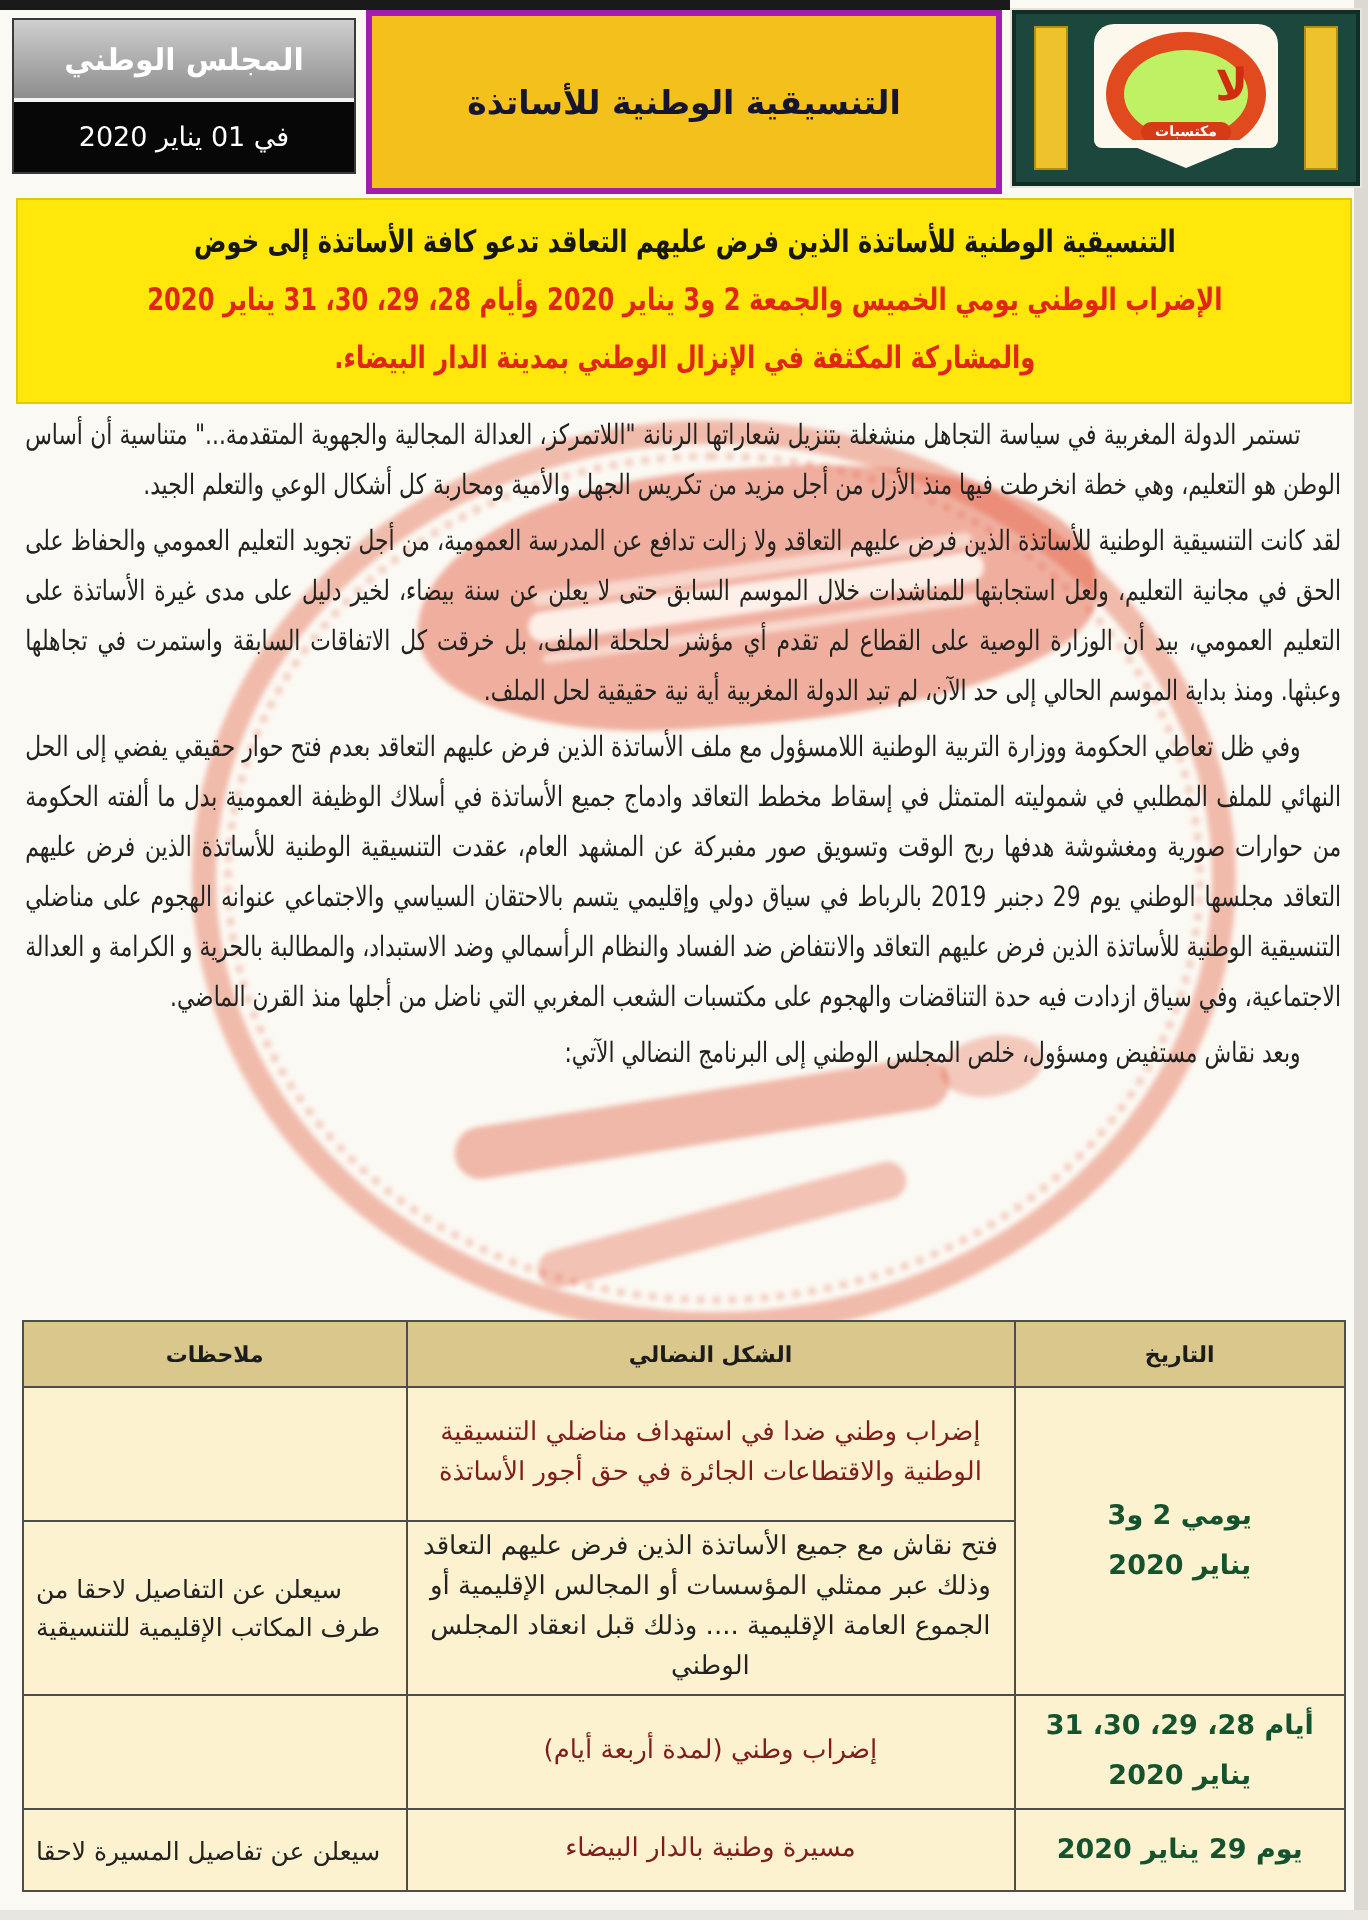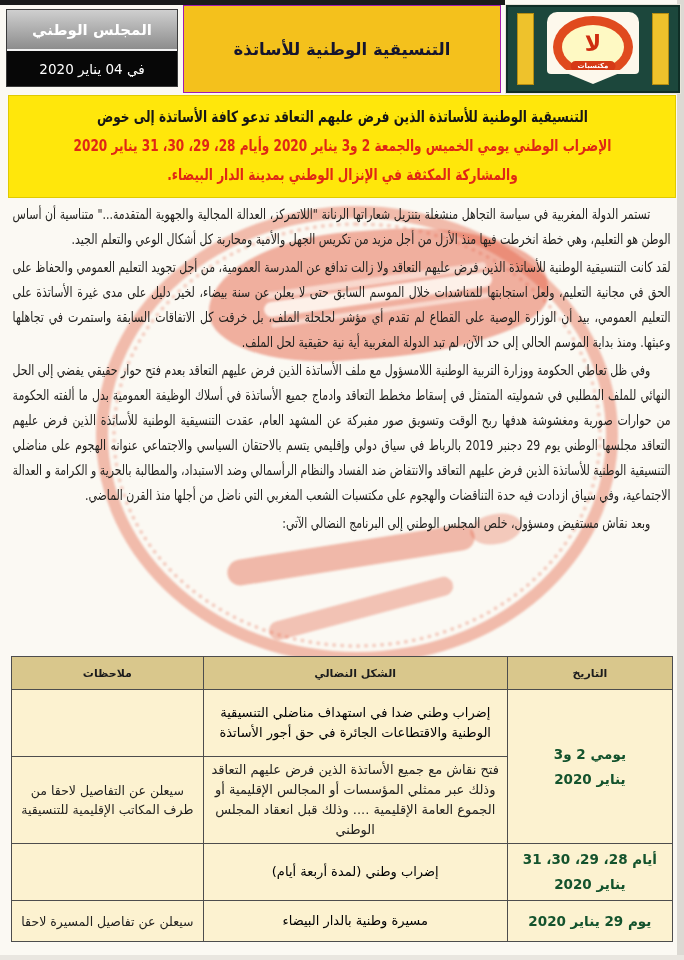--- a/index.html
+++ b/index.html
@@ -12,35 +12,35 @@
   .top-bar{position:absolute;top:0;left:0;width:505px;height:5px;background:#1a1a1a;z-index:3;}
   .right-edge{position:absolute;top:0;right:0;width:7px;height:100%;background:#dcd9d3;z-index:0;}
   .bottom-edge{position:absolute;bottom:0;left:0;width:100%;height:5px;background:#e9e6e0;z-index:0;}
 
   
   .header{position:relative;z-index:2;display:flex;align-items:flex-start;gap:5px;padding:5px 4px 0 6px;}
   .council-box{order:3;width:170px;margin-top:4px;border:1px solid #3a3a3a;background:#000;}
   .council-top{height:39px;display:flex;align-items:center;justify-content:center;
     background:linear-gradient(#cfcfcf,#8d8d8d);color:#fff;font-weight:bold;font-size:15px;border-bottom:2px solid #f2f2f2;}
   .council-bottom{height:35px;display:flex;align-items:center;justify-content:center;background:#070707;color:#fff;font-size:13.5px;}
-  .org-title-box{order:2;flex:1;height:86px;background:#f4c11c;border:1px solid #a21caf;
+  .org-title-box{order:2;flex:1;height:86px;background:#f4c11c;border:3px solid #a21caf;
     display:flex;flex-direction:column;align-items:center;justify-content:center;
     color:#15152f;font-weight:bold;font-size:16.5px;line-height:33px;}
   .logo-block{order:1;position:relative;width:170px;height:84px;background:#1c473c;border:2px solid #0f2e26;outline:1px solid #e8e4da;}
   .logo-bar{position:absolute;top:6px;bottom:6px;width:15px;background:#eec22c;border:1px solid #b58d12;}
   .logo-bar.left{left:9px;}
   .logo-bar.right{right:9px;}
   .logo-shield{position:absolute;left:50%;top:5px;transform:translateX(-50%);
     width:92px;height:62px;background:#fdf8ec;border-radius:10px 10px 4px 4px;}
   .logo-shield::after{content:"";position:absolute;left:50%;top:58px;transform:translateX(-50%);
     width:0;height:0;border-left:34px solid transparent;border-right:34px solid transparent;border-top:14px solid #fdf8ec;}
   .logo-oval{position:absolute;left:50%;top:4px;transform:translateX(-50%);
     width:80px;height:62px;background:#e04a1e;border-radius:50%;display:flex;align-items:center;justify-content:center;}
-  .logo-oval-inner{position:relative;width:62px;height:44px;background:#fef9c3;border-radius:50%;
-    display:flex;align-items:center;justify-content:center;}
+  .logo-oval-inner{position:relative;width:62px;height:44px;background:#bef264;border-radius:50%;
+    display:flex;align-items:center;}
   .logo-no{color:#cf2c10;font-size:22px;font-weight:bold;line-height:1;margin-top:-6px;}
   .logo-sub{position:absolute;bottom:-2px;left:50%;transform:translateX(-50%);
     background:#d63a16;color:#fff;font-size:7px;font-weight:bold;padding:1px 7px;border-radius:8px;white-space:nowrap;}
 
   
   .doc-title{position:relative;z-index:2;margin:10px 0 4px;text-align:center;
     color:#e23a1d;font-size:25px;font-weight:bold;letter-spacing:0;}
 
   
   .highlight{position:relative;z-index:2;margin:2px 8px 0;background:#ffe70b;border:1px solid #e0ca00;padding:7px 6px;}
@@ -72,23 +72,23 @@
   .stamp-dot{position:absolute;bottom:120px;right:96px;width:52px;height:30px;
     background:rgba(226,88,58,.30);border-radius:50%;transform:rotate(-10deg);}
 
   
   .program-table{position:relative;z-index:2;width:calc(100% - 22px);margin:2px 11px 0;
     border-collapse:collapse;background:#fcf2d0;}
   .program-table th,.program-table td{border:1px solid #4d4d4d;padding:3px 6px;vertical-align:middle;}
   .program-table th{background:#d9c78c;color:#1c1c1c;font-size:11px;font-weight:bold;height:26px;text-align:center;}
   td.date{width:25%;text-align:center;color:#14532d;font-weight:bold;font-size:13.5px;line-height:25px;white-space:pre-line;}
   td.action{width:46%;text-align:center;font-size:13px;line-height:20px;}
-  td.action.red{color:#000000;}
+  td.action.red{color:#7f1d1d;}
   td.action.black{color:#23221f;}
-  td.notes{width:29%;text-align:center;font-size:12.5px;line-height:19px;color:#23221f;}
+  td.notes{width:29%;text-align:left;font-size:12.5px;line-height:19px;color:#23221f;}
   tr.row-strike1 td.action{height:60px;}
   tr.row-talks td.action{height:78px;}
   tr.row-strike4 td.action{height:44px;}
   tr.row-march td{height:34px;}
 </style>
 </head>
 <body>
 
 <div class="page">
 
@@ -109,21 +109,21 @@
         </div>
       </div>
     </div>
 
     <div class="org-title-box">
       <div>التنسيقية الوطنية للأساتذة</div>
     </div>
 
     <div class="council-box">
       <div class="council-top">المجلس الوطني</div>
-      <div class="council-bottom">في 04 يناير 2020</div>
+      <div class="council-bottom">في 01 يناير 2020</div>
     </div>
   </header>
 
 
   <div class="highlight">
     <div class="scale-wrap">
       <div class="hl-line hl-black">التنسيقية الوطنية للأساتذة الذين فرض عليهم التعاقد تدعو كافة الأساتذة إلى خوض</div>
       <div class="hl-line hl-red">الإضراب الوطني يومي الخميس والجمعة 2 و3 يناير 2020 وأيام 28، 29، 30، 31 يناير 2020</div>
       <div class="hl-line hl-red">والمشاركة المكثفة في الإنزال الوطني بمدينة الدار البيضاء.</div>
     </div>

